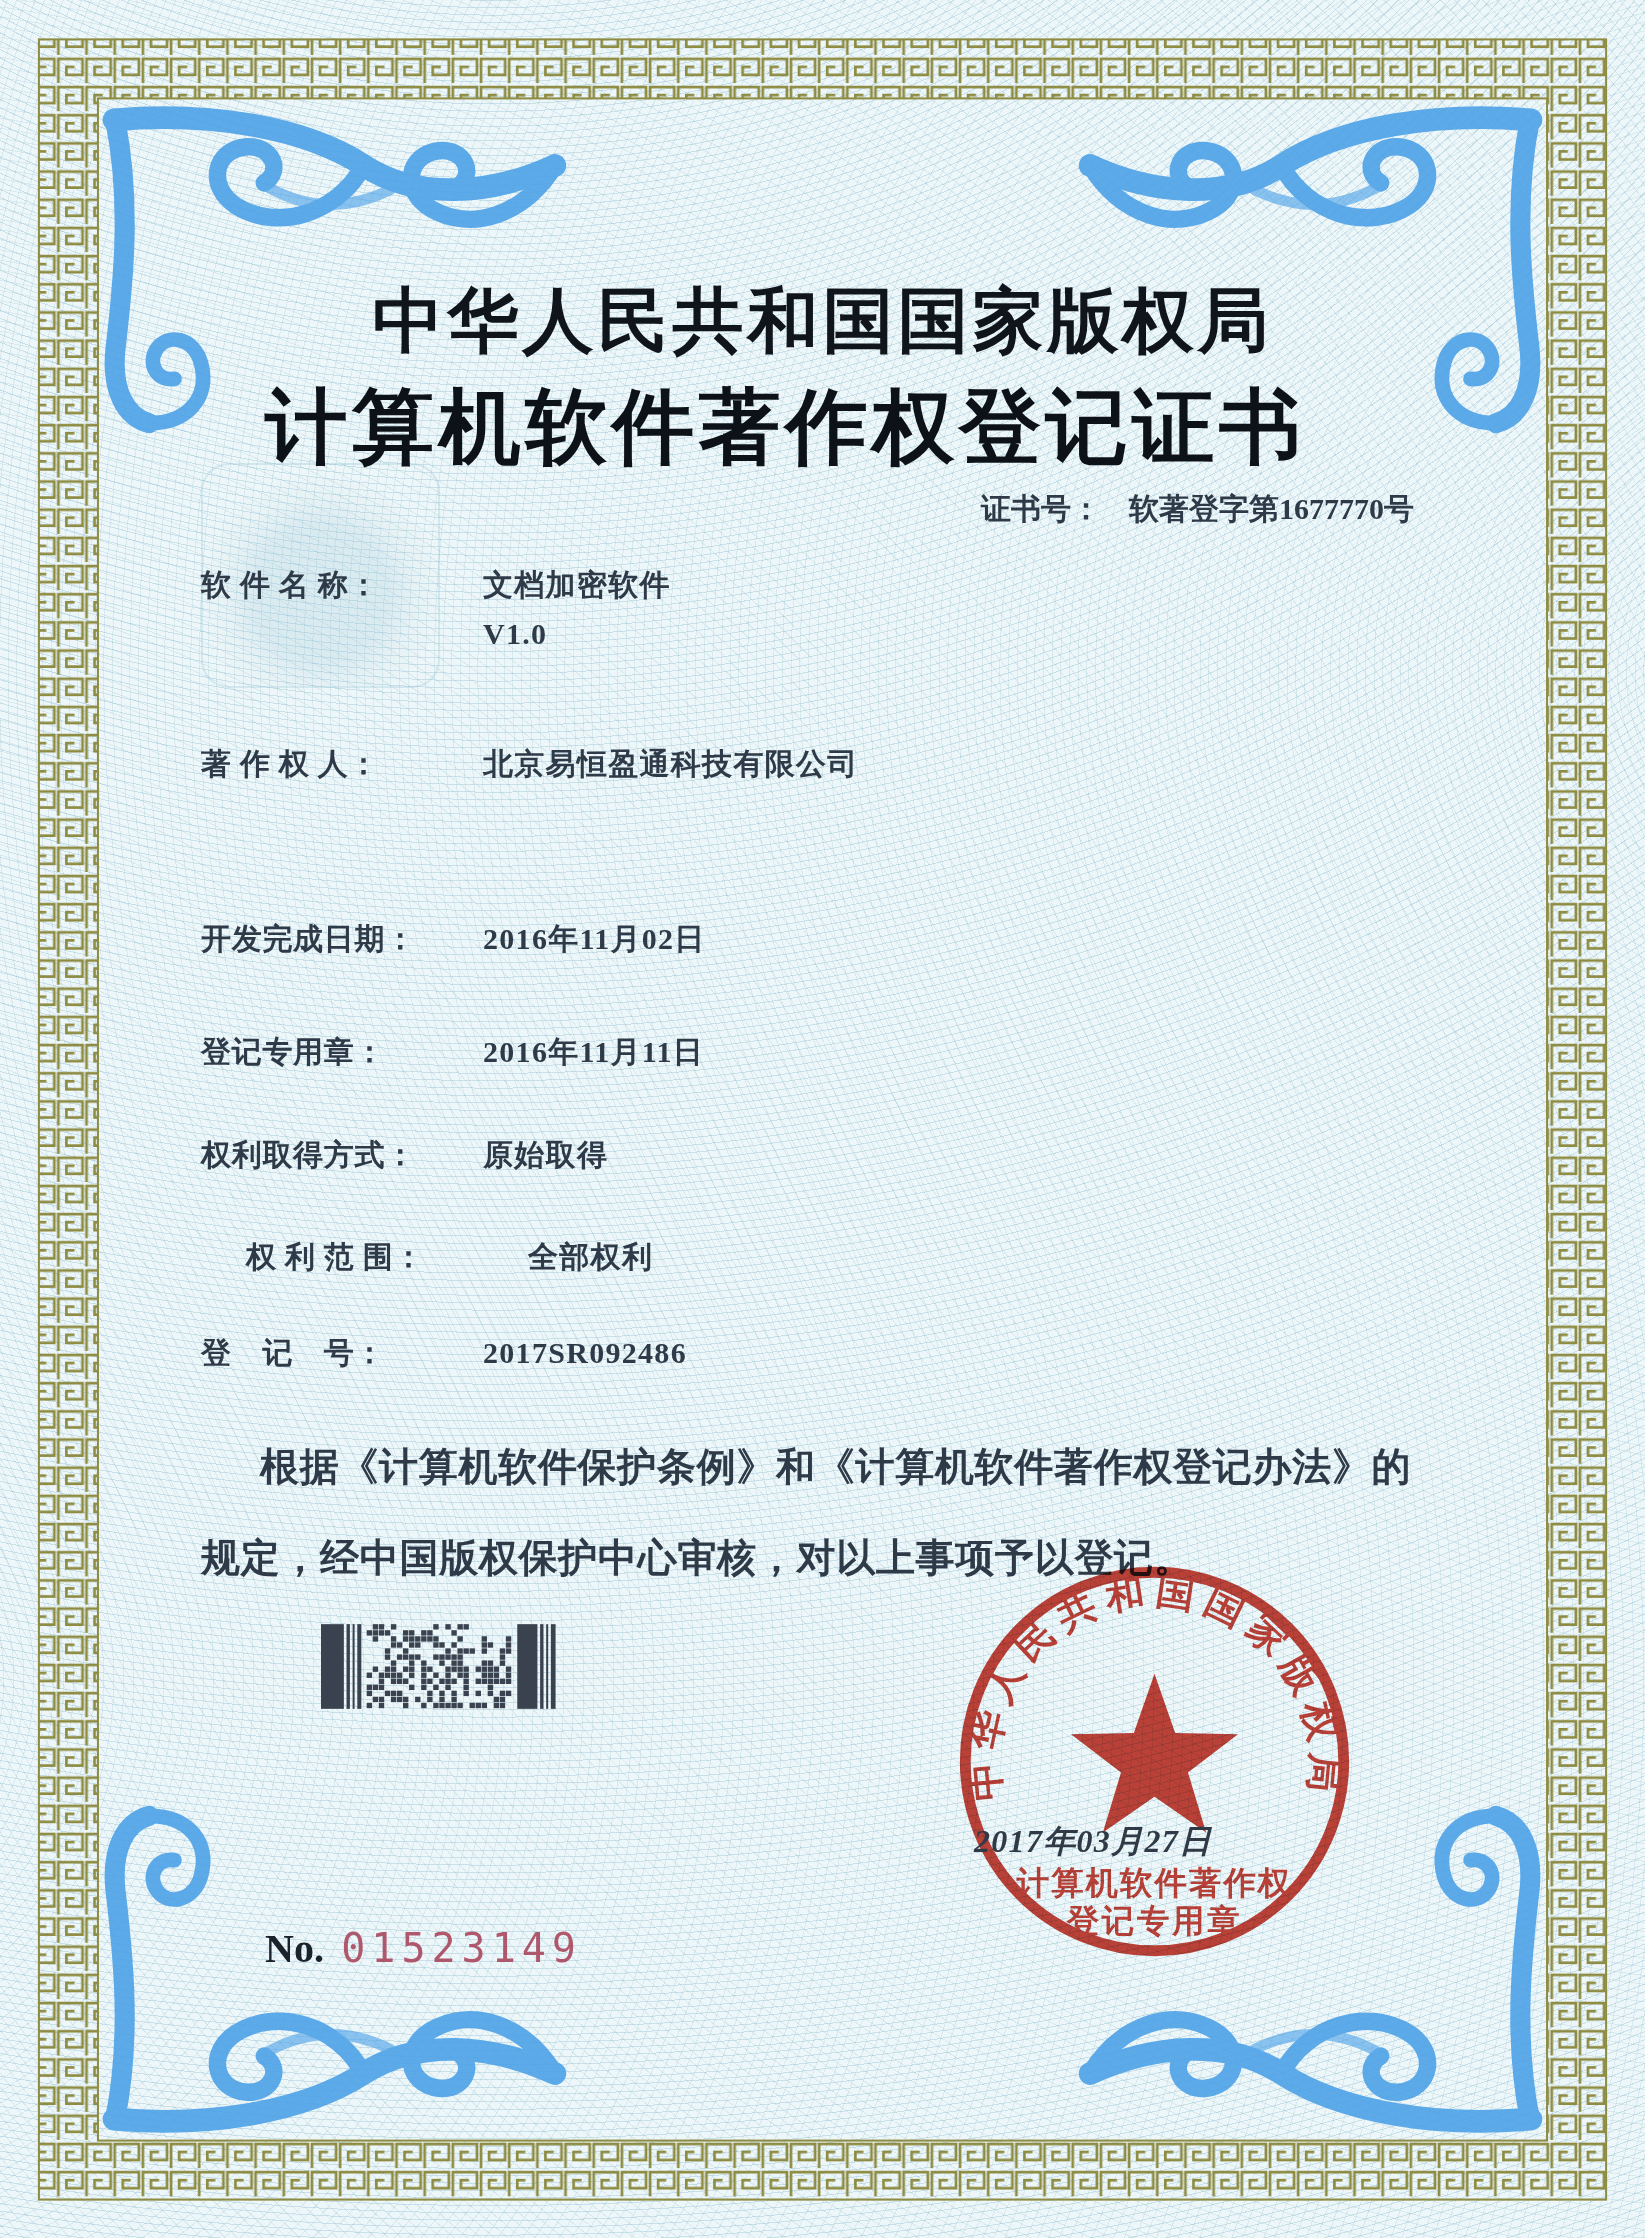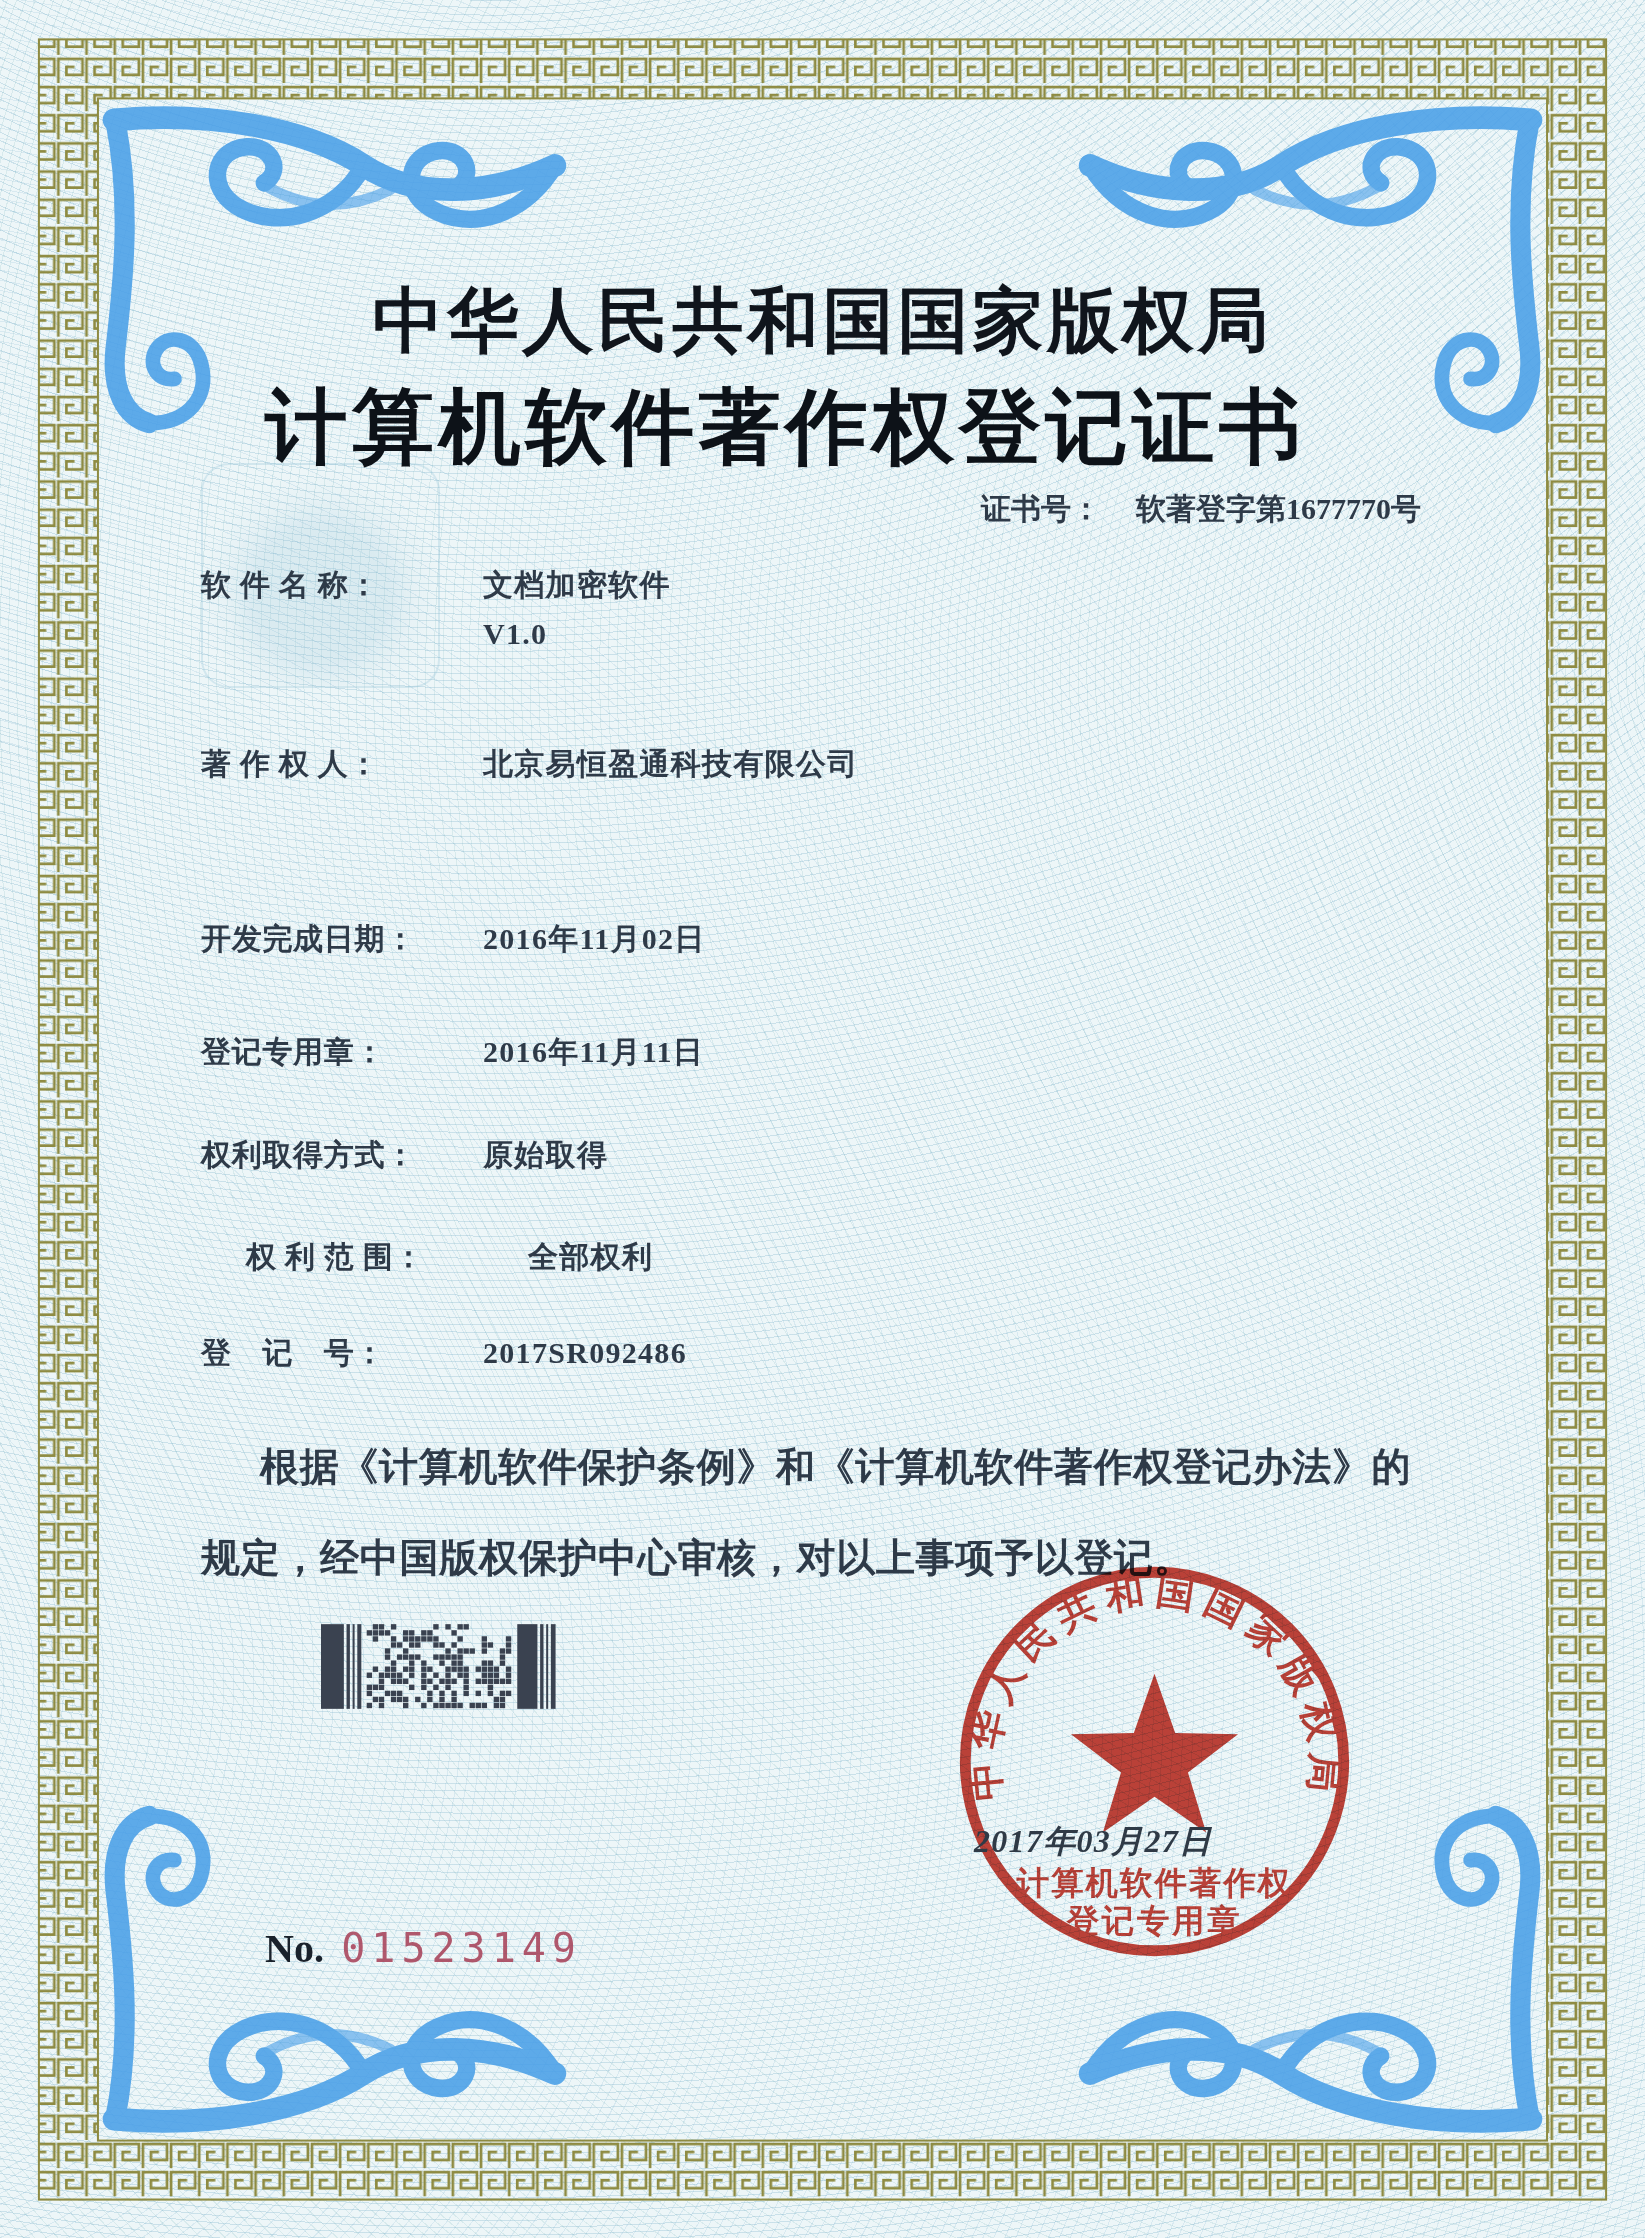--- a/index.html
+++ b/index.html
@@ -34,21 +34,21 @@
     font-size:71px;font-weight:700;color:#10151c;letter-spacing:4px;
   }
   .cert-title{
     position:absolute;left:0;top:373px;width:1571px;text-align:center;
     font-size:82px;font-weight:800;color:#0d1218;letter-spacing:4.7px;
   }
   .cert-no{
     position:absolute;left:981px;top:489px;font-size:30px;color:var(--ink);
     font-weight:700;white-space:nowrap;
   }
-  .cert-no .val{margin-left:35px;font-weight:700;}
+  .cert-no .val{margin-left:28px;font-weight:700;}
   .field-row{position:absolute;left:201px;white-space:nowrap;font-size:30px;color:var(--ink);font-weight:700;}
   .field-row .lbl{display:inline-block;width:282px;letter-spacing:0.7px;}
   .field-row .val{letter-spacing:1.3px;}
   .field-row .val2{margin-left:282px;margin-top:10.7px;letter-spacing:1.3px;}
   .r0{top:565px;} .r1{top:744px;} .r2{top:919px;} .r3{top:1032px;}
   .r4{top:1135px;} .r5{top:1237px;margin-left:45px;} .r6{top:1333px;}
   .statement{position:absolute;left:201px;width:1248px;font-size:39px;color:var(--ink);font-weight:700;letter-spacing:0.7px;}
   .st1{top:1440px;padding-left:59px;}
   .st2{top:1531px;}
   .barcode{position:absolute;left:321px;top:1624px;width:246px;height:85px;}

